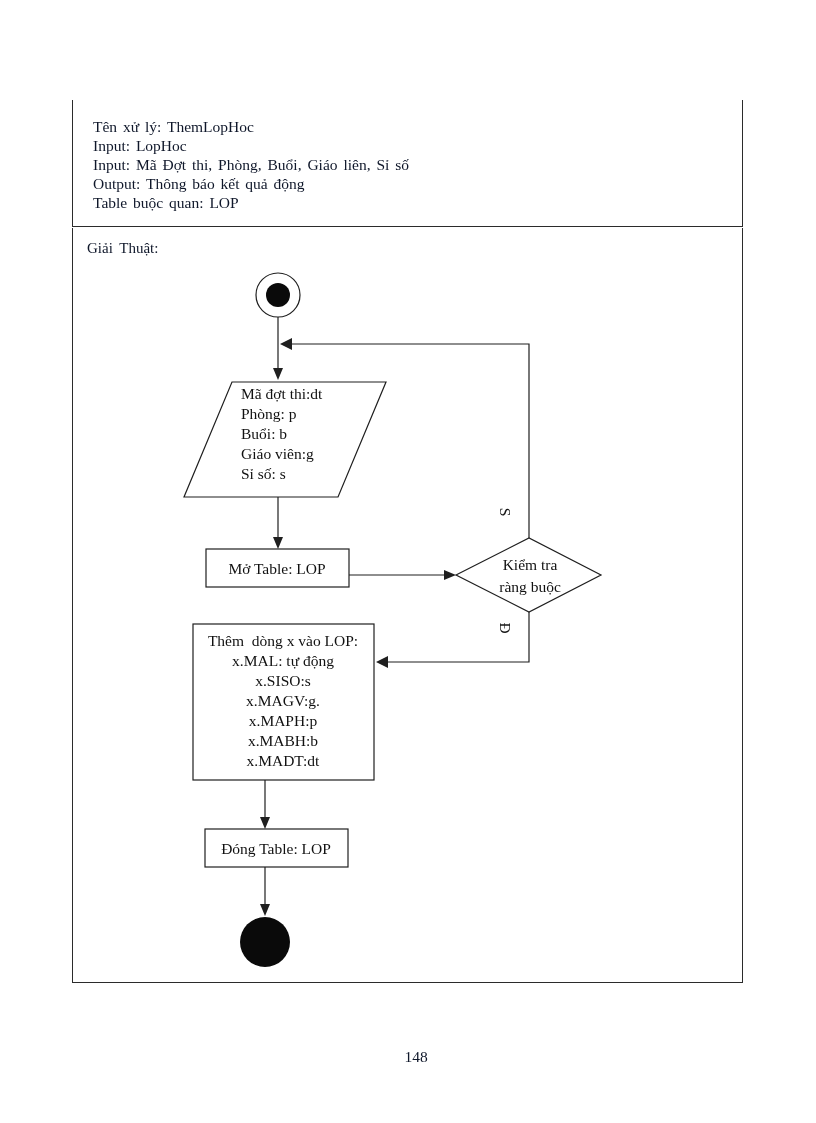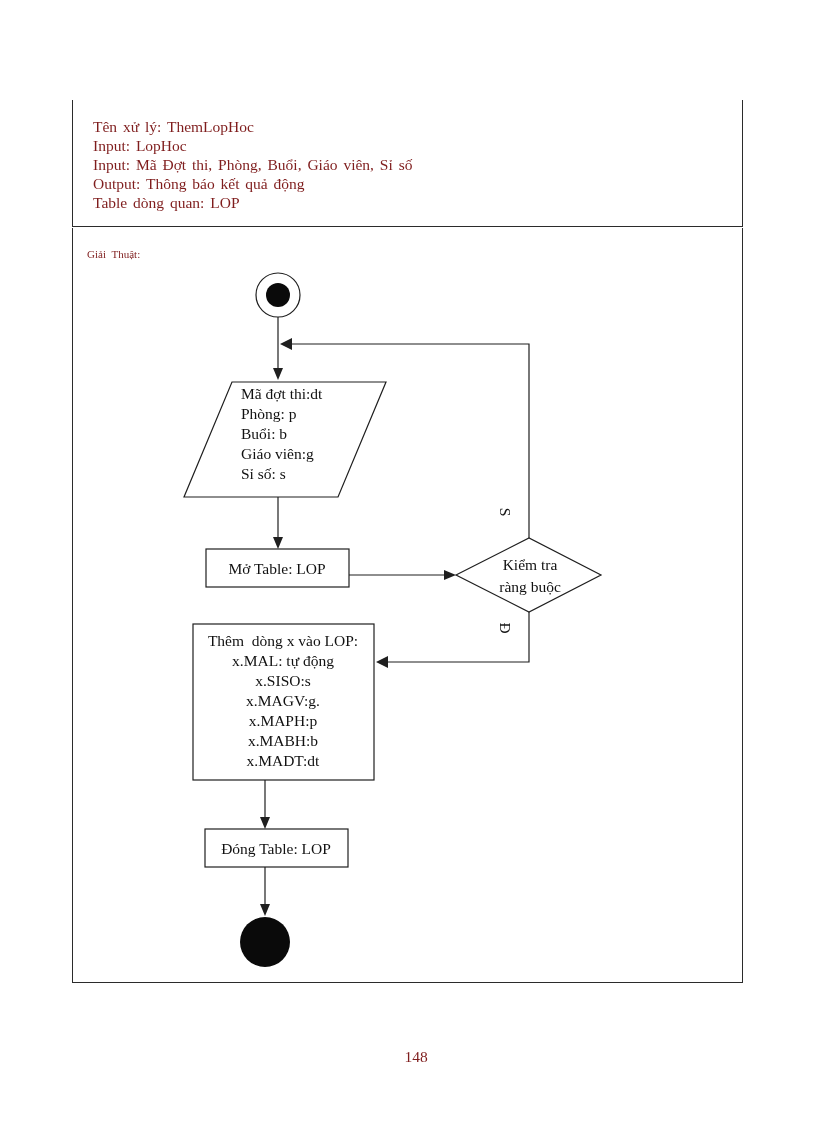--- a/index.html
+++ b/index.html
@@ -6,21 +6,21 @@
     margin: 0;
     padding: 0;
     background: #ffffff;
   }
   .page {
     position: relative;
     width: 816px;
     height: 1076px;
     background: #ffffff;
     font-family: "Liberation Serif", "DejaVu Serif", serif;
-    color: #7f1d1d;
+    color: #0f172a;
     overflow: hidden;
   }
   .header-box {
     position: absolute;
     left: 72px;
     top: 100px;
     width: 671px;
     height: 127px;
     border-left: 1px solid #2b2b2b;
     border-right: 1px solid #2b2b2b;
@@ -41,22 +41,22 @@
     width: 671px;
     height: 755px;
     border-left: 1px solid #2b2b2b;
     border-right: 1px solid #2b2b2b;
     border-bottom: 1px solid #2b2b2b;
     box-sizing: border-box;
   }
   .section-title {
     position: absolute;
     left: 14px;
-    top: 20px;
-    font-size: 11px;
+    top: 12px;
+    font-size: 15px;
     word-spacing: 3px;
   }
   .flowchart-svg {
     position: absolute;
     left: 0;
     top: 0;
     width: 671px;
     height: 754px;
   }
   .flowchart-svg text {
@@ -90,23 +90,23 @@
   }
 </style>
 </head>
 <body>
 
 <div class="page">
 
   <div class="header-box">
     <div class="header-line">Tên xử lý: ThemLopHoc</div>
     <div class="header-line">Input: LopHoc</div>
-    <div class="header-line">Input: Mã Đợt thi, Phòng, Buổi, Giáo viên, Sỉ số</div>
+    <div class="header-line">Input: Mã Đợt thi, Phòng, Buổi, Giáo liên, Sỉ số</div>
     <div class="header-line">Output: Thông báo kết quả động</div>
-    <div class="header-line">Table dòng quan: LOP</div>
+    <div class="header-line">Table buộc quan: LOP</div>
   </div>
 
   <div class="main-box">
     <div class="section-title">Giải Thuật:</div>
 
     <svg class="flowchart-svg" viewBox="72 228 671 754" xmlns="http://www.w3.org/2000/svg">
 
       <circle class="shape" cx="277" cy="295" r="22"></circle>
       <circle cx="277" cy="295" r="12" fill="#0a0a0a"></circle>
 

